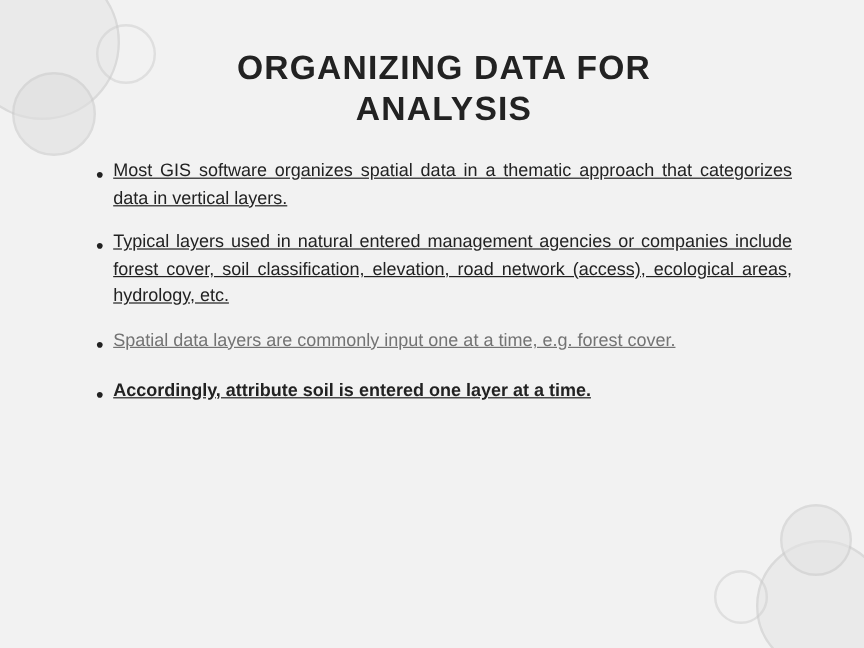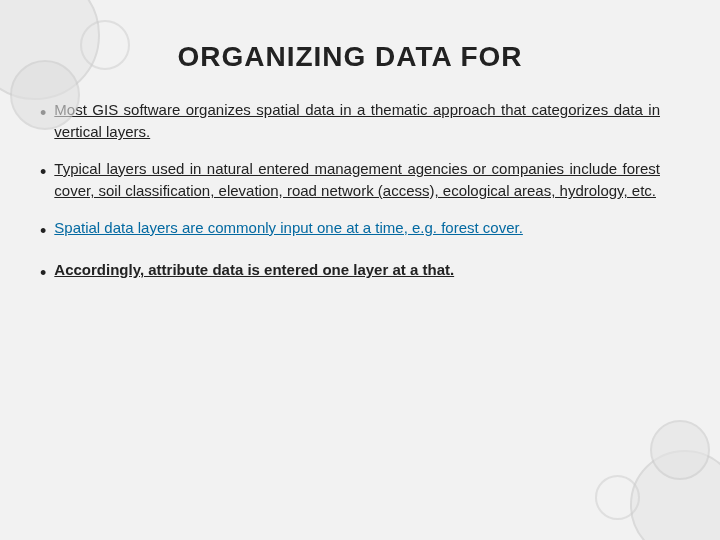--- a/index.html
+++ b/index.html
@@ -17,21 +17,21 @@
       position: relative;
     }
 
     .slide {
       width: 720px;
       height: 540px;
       background: #f2f2f2;
       position: relative;
       display: flex;
       flex-direction: column;
-      padding: 30px 60px 30px 40px;
+      padding: 30px 60px 30px 80px;
     }
 
     
     .circle-tl-1 {
       position: absolute;
       top: -30px;
       left: -30px;
       width: 130px;
       height: 130px;
       border-radius: 50%;
@@ -139,40 +139,41 @@
       font-size: 18px;
       color: #222;
     }
 
     .bullet-text {
       flex: 1;
       text-decoration: underline;
     }
 
     .orange-text {
-      color: #0369a1;
+      color: #737373;
       font-weight: normal;
     }
   </style>
 </head>
 <body>
 
 <div class="slide">
 
   <div class="circle-tl-1"></div>
   <div class="circle-tl-2"></div>
   <div class="circle-tl-3"></div>
 
   <div class="circle-br-1"></div>
   <div class="circle-br-2"></div>
   <div class="circle-br-3"></div>
 
   <div class="title-section">
     <div class="slide-title">
       <span>ORGANIZING DATA FOR</span><br>
+      <span>ANALYSIS</span>
     </div>
   </div>
 
   <div class="content-section">
 
     <div class="bullet-item">
       <span class="bullet">•</span>
       <span class="bullet-text">
         Most GIS software organizes spatial data in a thematic approach that categorizes data in vertical layers.
       </span>
@@ -188,18 +189,18 @@
     <div class="bullet-item">
       <span class="bullet orange-text">•</span>
       <span class="bullet-text orange-text">
         Spatial data layers are commonly input one at a time, e.g. forest cover.
       </span>
     </div>
 
     <div class="bullet-item">
       <span class="bullet">•</span>
       <span class="bullet-text">
-        <strong> Accordingly, attribute data is entered one layer at a that.</strong>
+        <strong> Accordingly, attribute soil is entered one layer at a time.</strong>
       </span>
     </div>
 
   </div>
 </div>
 
 </body></html>

